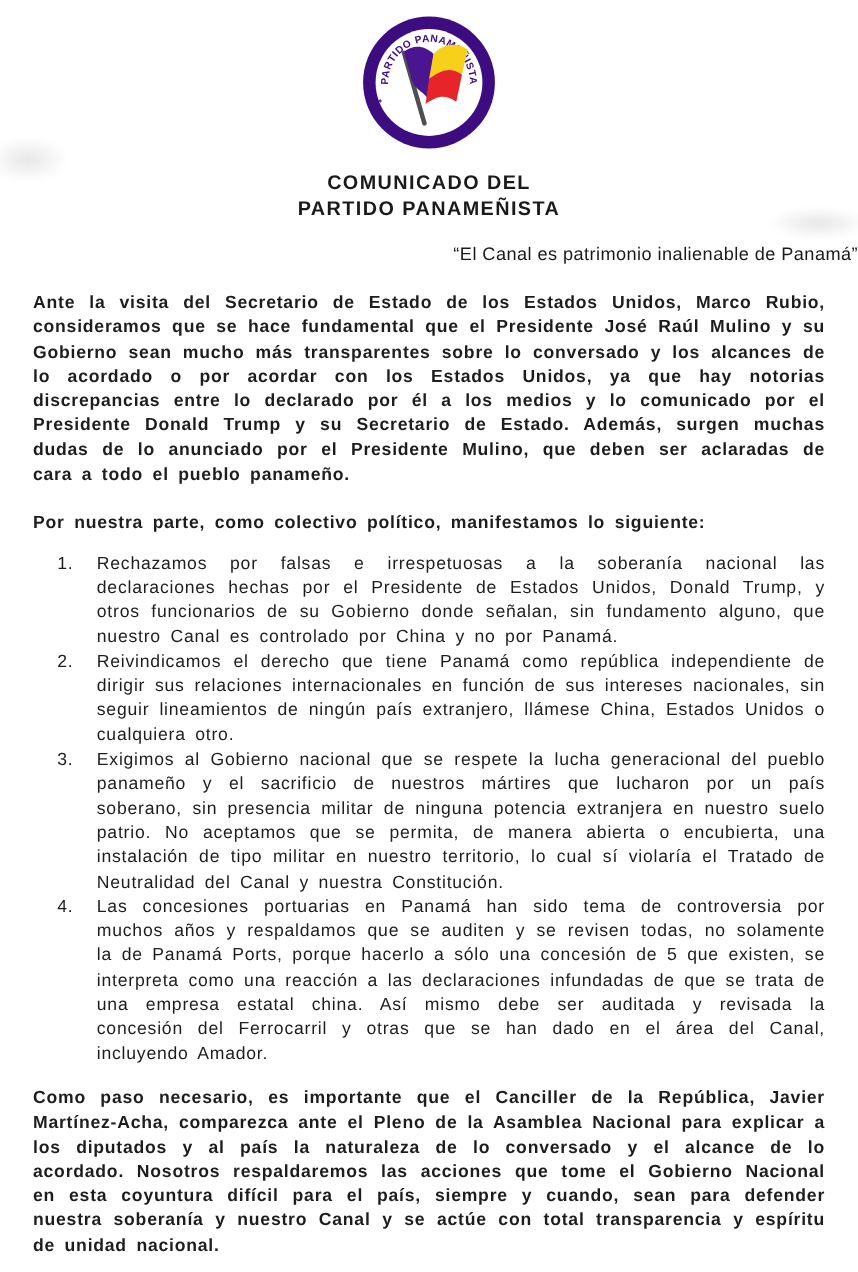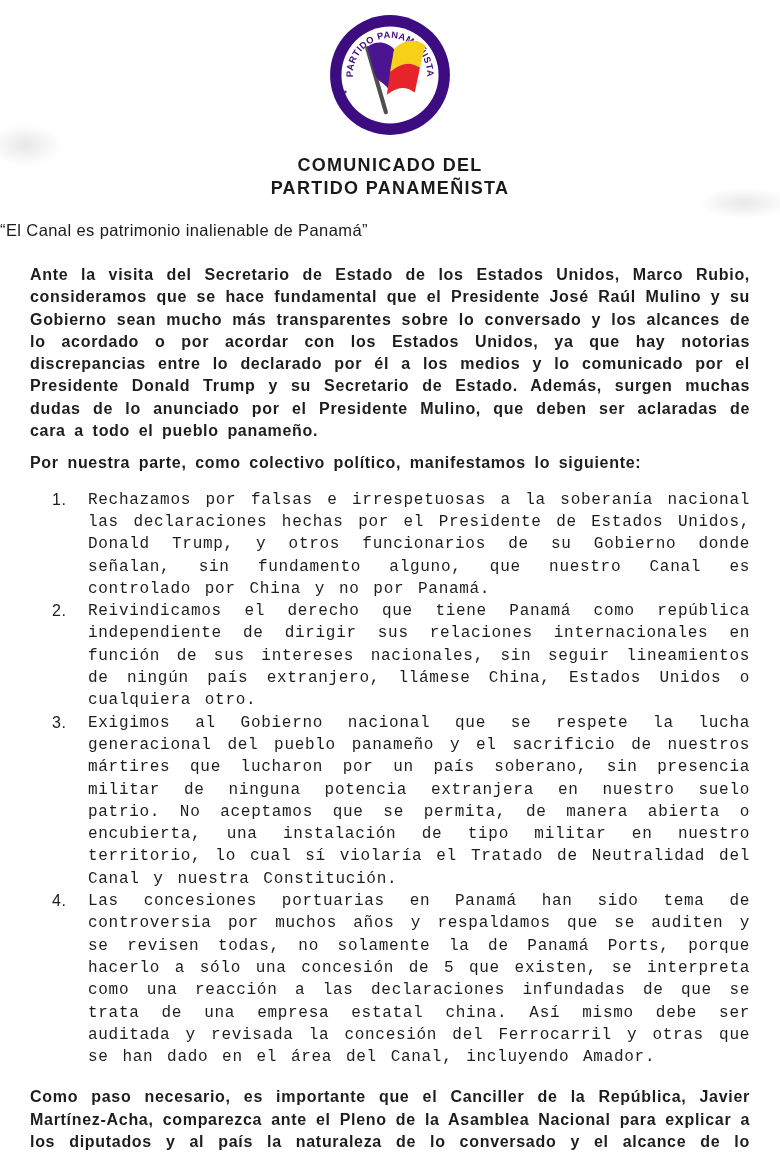--- a/index.html
+++ b/index.html
@@ -17,50 +17,50 @@
   .title {
     text-align: center;
     font-size: 18px;
     font-weight: 700;
     letter-spacing: 1.3px;
     line-height: 23px;
     margin: 13px 0 0 0;
     color: #1a1a1a;
   }
   .subtitle {
-    text-align: left;
+    text-align: right;
     font-size: 16.5px;
     letter-spacing: 0.4px;
     margin-top: 21px;
     color: #1a1a1a;
   }
   .body-text {
     margin: 24px 30px 0 30px;
     font-size: 16px;
     line-height: 22.3px;
     letter-spacing: 0.7px;
     word-spacing: 3.5px;
     text-align: justify;
     font-weight: bold;
   }
-  .lead-in { text-align: left; margin-top: 10px; }
+  .lead-in { text-align: left; margin-top: 22px; }
   ol.points {
     margin: 14px 30px 0 30px;
     padding: 0;
     list-style: none;
   }
   ol.points li {
     display: flex;
     font-size: 16px;
     line-height: 22.3px;
     letter-spacing: 0.7px;
     word-spacing: 3.5px;
   }
   ol.points .num { flex: 0 0 36px; padding-left: 22px; }
-  ol.points .item-text { flex: 1; text-align: justify; font-family: Liberation Mono, monospace; }
+  ol.points .item-text { flex: 1; text-align: justify; }
   .closing { margin-top: 18px; }
   .dateline {
     margin: 28px 30px 0 30px;
     font-size: 16px;
     letter-spacing: 0.5px;
     text-align: center;
   }
   .smudge {
     position: absolute;
     background: radial-gradient(ellipse at center, rgba(175,175,175,0.30) 0%, rgba(255,255,255,0) 70%);

